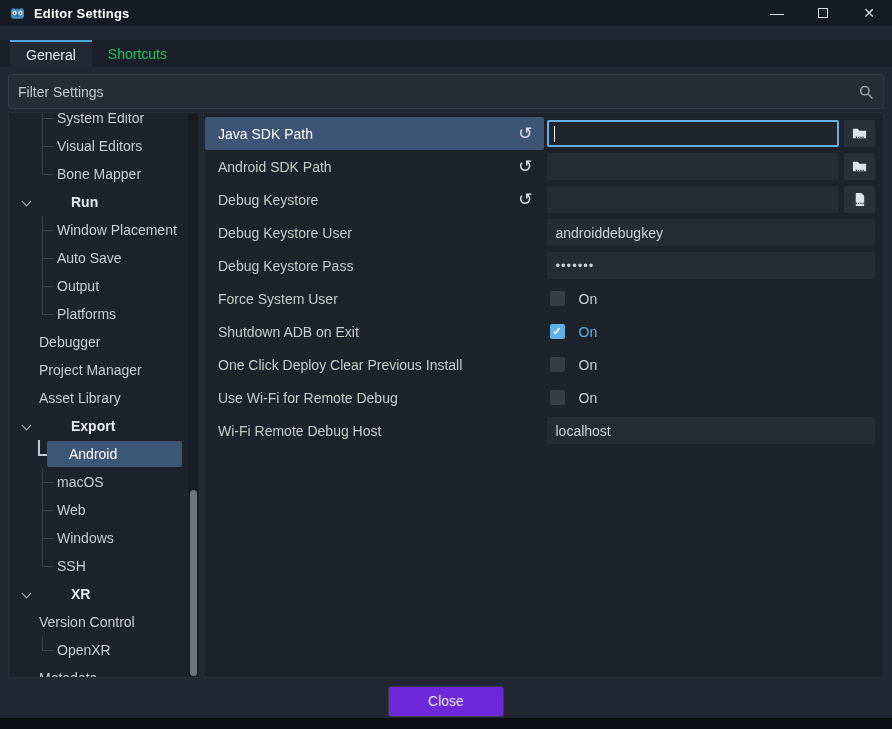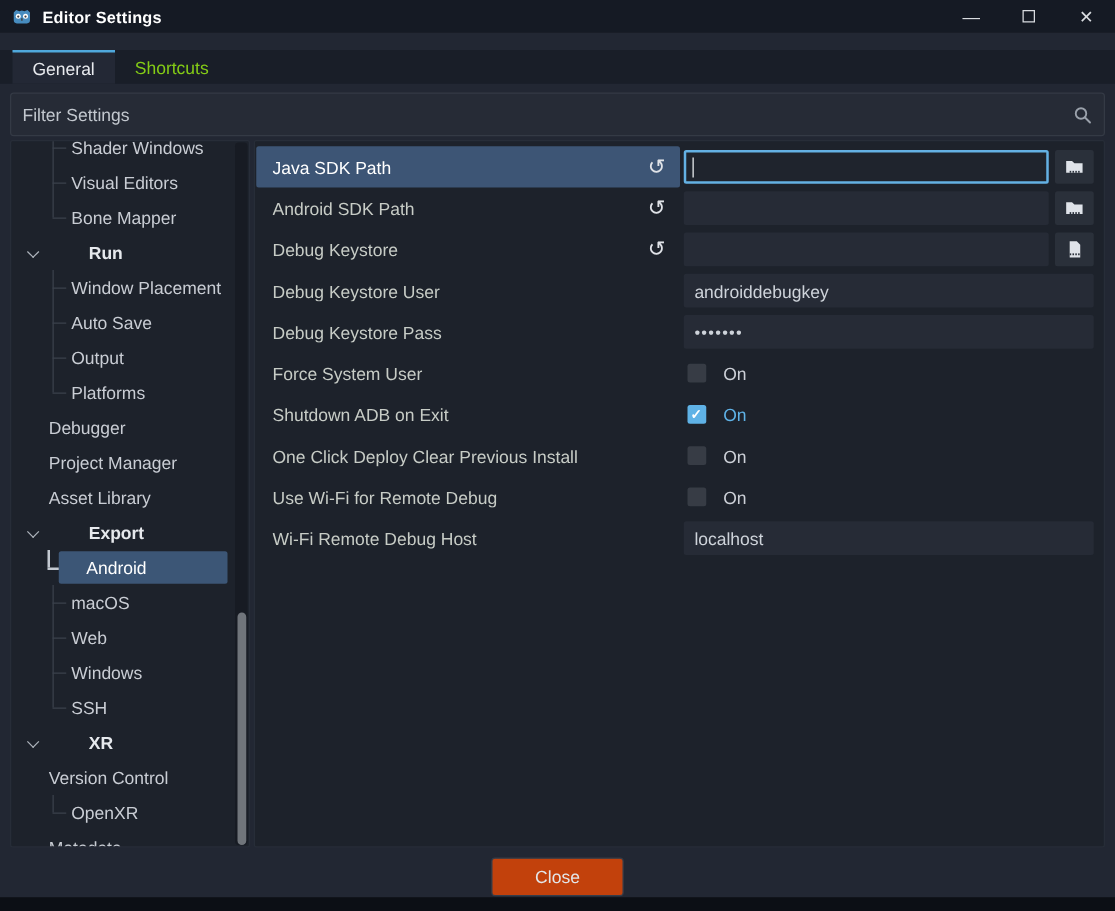--- a/index.html
+++ b/index.html
@@ -15,21 +15,21 @@
   .wctrl { margin-left:auto; display:flex; height:100%; }
   .wbtn { width:46px; height:100%; display:flex; align-items:center; justify-content:center;
           color:#d9dce0; font-size:14px; }
   .maxbox { width:10px; height:10px; border:1px solid #d9dce0; display:block; }
 
   
   .dialog { position:absolute; top:26px; left:0; right:0; bottom:11px; background:#222733; }
 
   .tabstrip { margin-top:14px; height:27px; background:#191e28; display:flex; align-items:stretch;
               padding-left:10px; }
-  .tab { display:flex; align-items:center; padding:0 16px; font-size:14px; color:#84cc16; }
+  .tab { display:flex; align-items:center; padding:0 16px; font-size:14px; color:#22c55e; }
   .tab.active { background:#232835; border-top:2px solid #4fa8dc; color:#e8eaee; }
 
   .filterbar { margin:7px 8px 0 8px; height:35px; background:#262b36; border:1px solid #343a45;
                border-radius:3px; display:flex; align-items:center; padding:0 9px; }
   .filter-text { font-size:14px; color:#c3c8cf; flex:1; }
   .search-ic { width:16px; height:16px; flex:none; }
 
   .content { display:flex; gap:3px; margin:3px 8px 0 8px; height:566px; }
 
   
@@ -81,21 +81,21 @@
   .cb { width:15px; height:15px; flex:none; border-radius:2px; background:#373c45; margin-left:3px;
         display:flex; align-items:center; justify-content:center; }
   .cb.checked { background:#5fb2e6; }
   .cb .mark { display:none; font-size:11px; font-weight:700; color:#ffffff; }
   .cb.checked .mark { display:block; }
   .on { font-size:14px; color:#ccd0d7; margin-left:9px; }
   .on.checked { color:#5fb2e6; }
 
   
   .footer { height:46px; display:flex; align-items:center; justify-content:center; }
-  .close-btn { width:106px; height:31px; background:#c2410c; border:1px solid #353c48;
+  .close-btn { width:116px; height:31px; background:#6d28d9; border:1px solid #353c48;
                border-radius:3px; color:#e3e6ea; font-size:14px; font-family:"Liberation Sans",sans-serif; }
   .screen-strip { position:absolute; left:0; right:0; bottom:0; height:11px; background:#0c0f15; }
 </style>
 </head>
 <body>
 
 <div class="window">
 
   <div class="titlebar">
     <svg class="t-icon" viewBox="0 0 17 17">
@@ -129,21 +129,21 @@
         <circle cx="6.8" cy="6.8" r="4.2" fill="none" stroke="#9aa1ab" stroke-width="1.5"></circle>
         <line x1="10" y1="10" x2="14" y2="14" stroke="#9aa1ab" stroke-width="1.5" stroke-linecap="round"></line>
       </svg>
     </div>
 
     <div class="content">
       <div class="sidebar">
         <div class="s-list" id="sidebar-list">
             <div class="s-item t-child">
               <span class="tree"></span>
-              <span class="s-label">Shader Windows</span>
+              <span class="s-label">System Editor</span>
             </div>
             <div class="s-item t-child">
               <span class="tree"></span>
               <span class="s-label">Visual Editors</span>
             </div>
             <div class="s-item t-child">
               <span class="tree last"></span>
               <span class="s-label">Bone Mapper</span>
             </div>
             <div class="s-item t-section">

